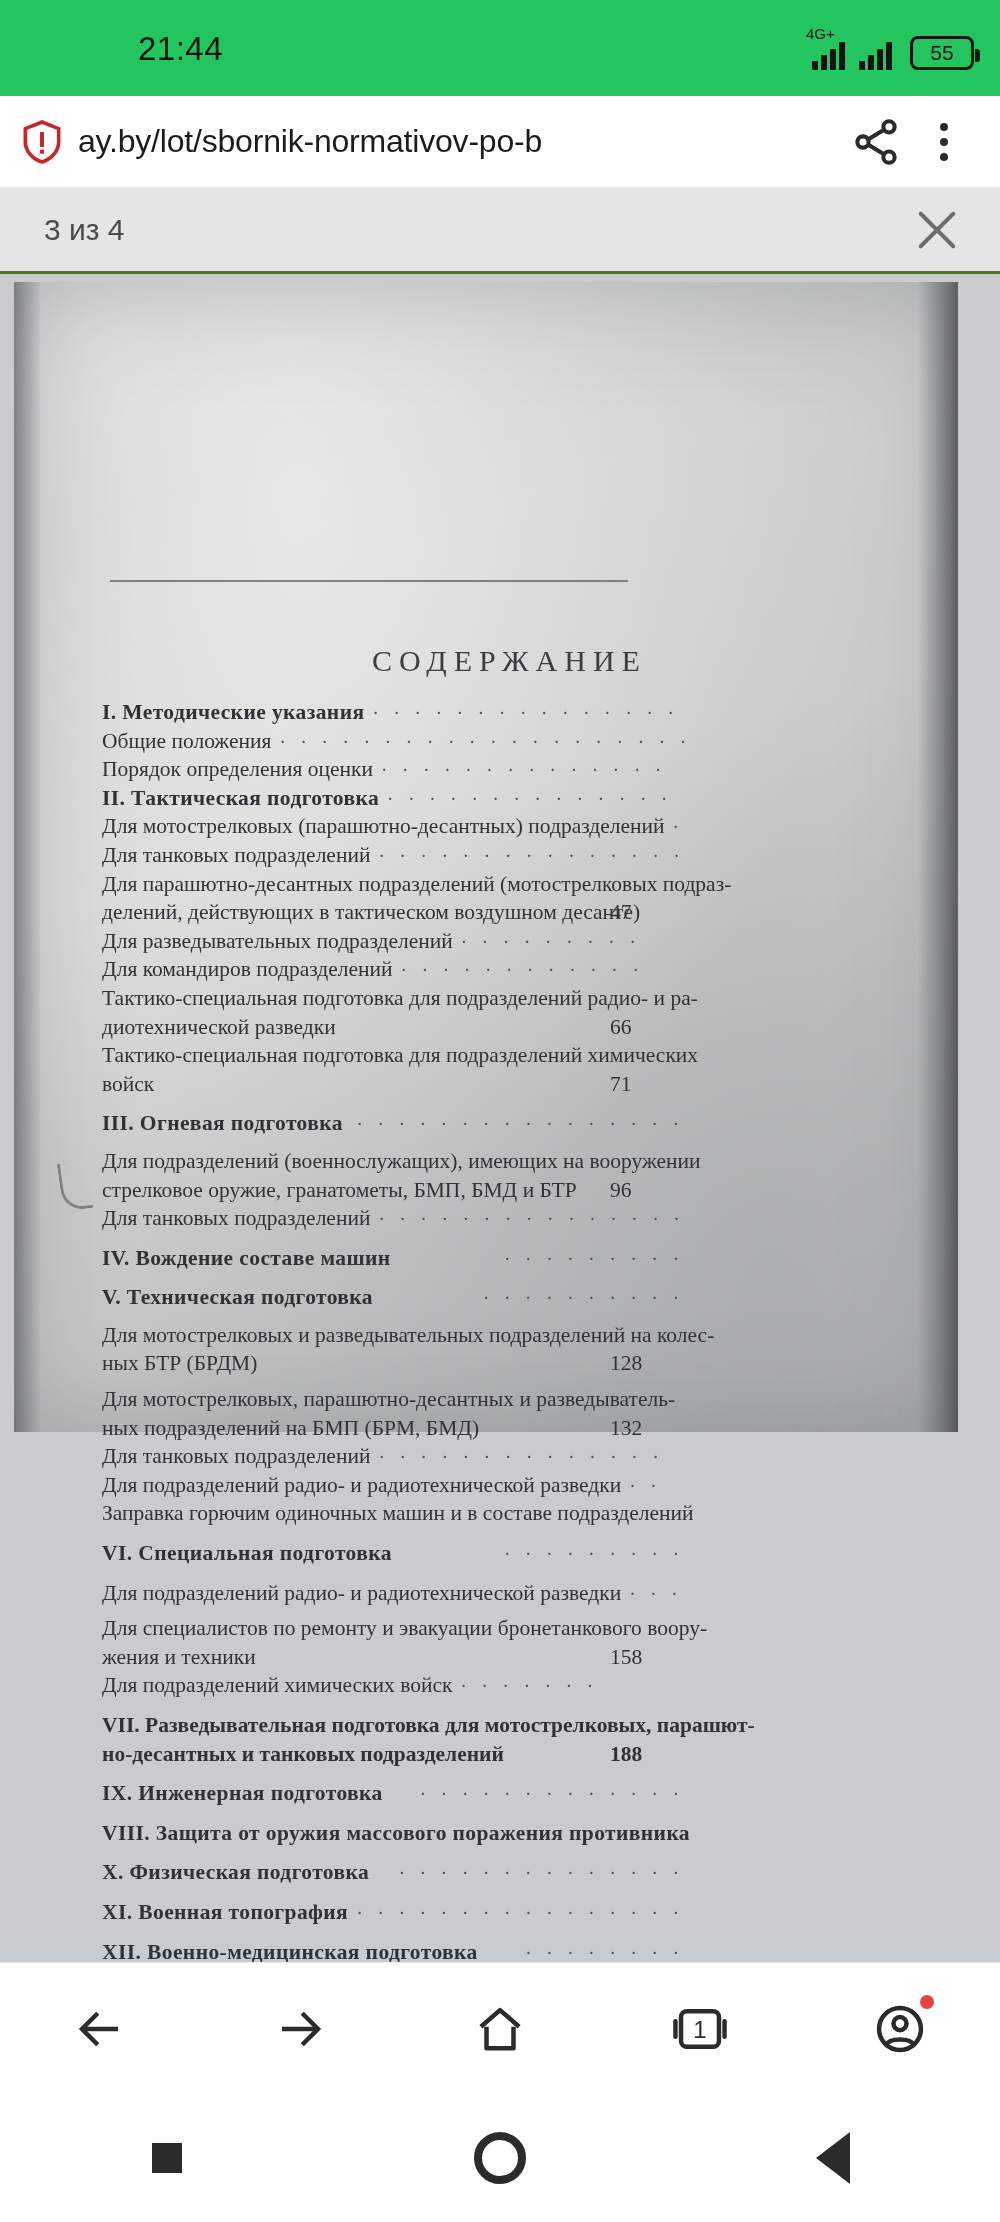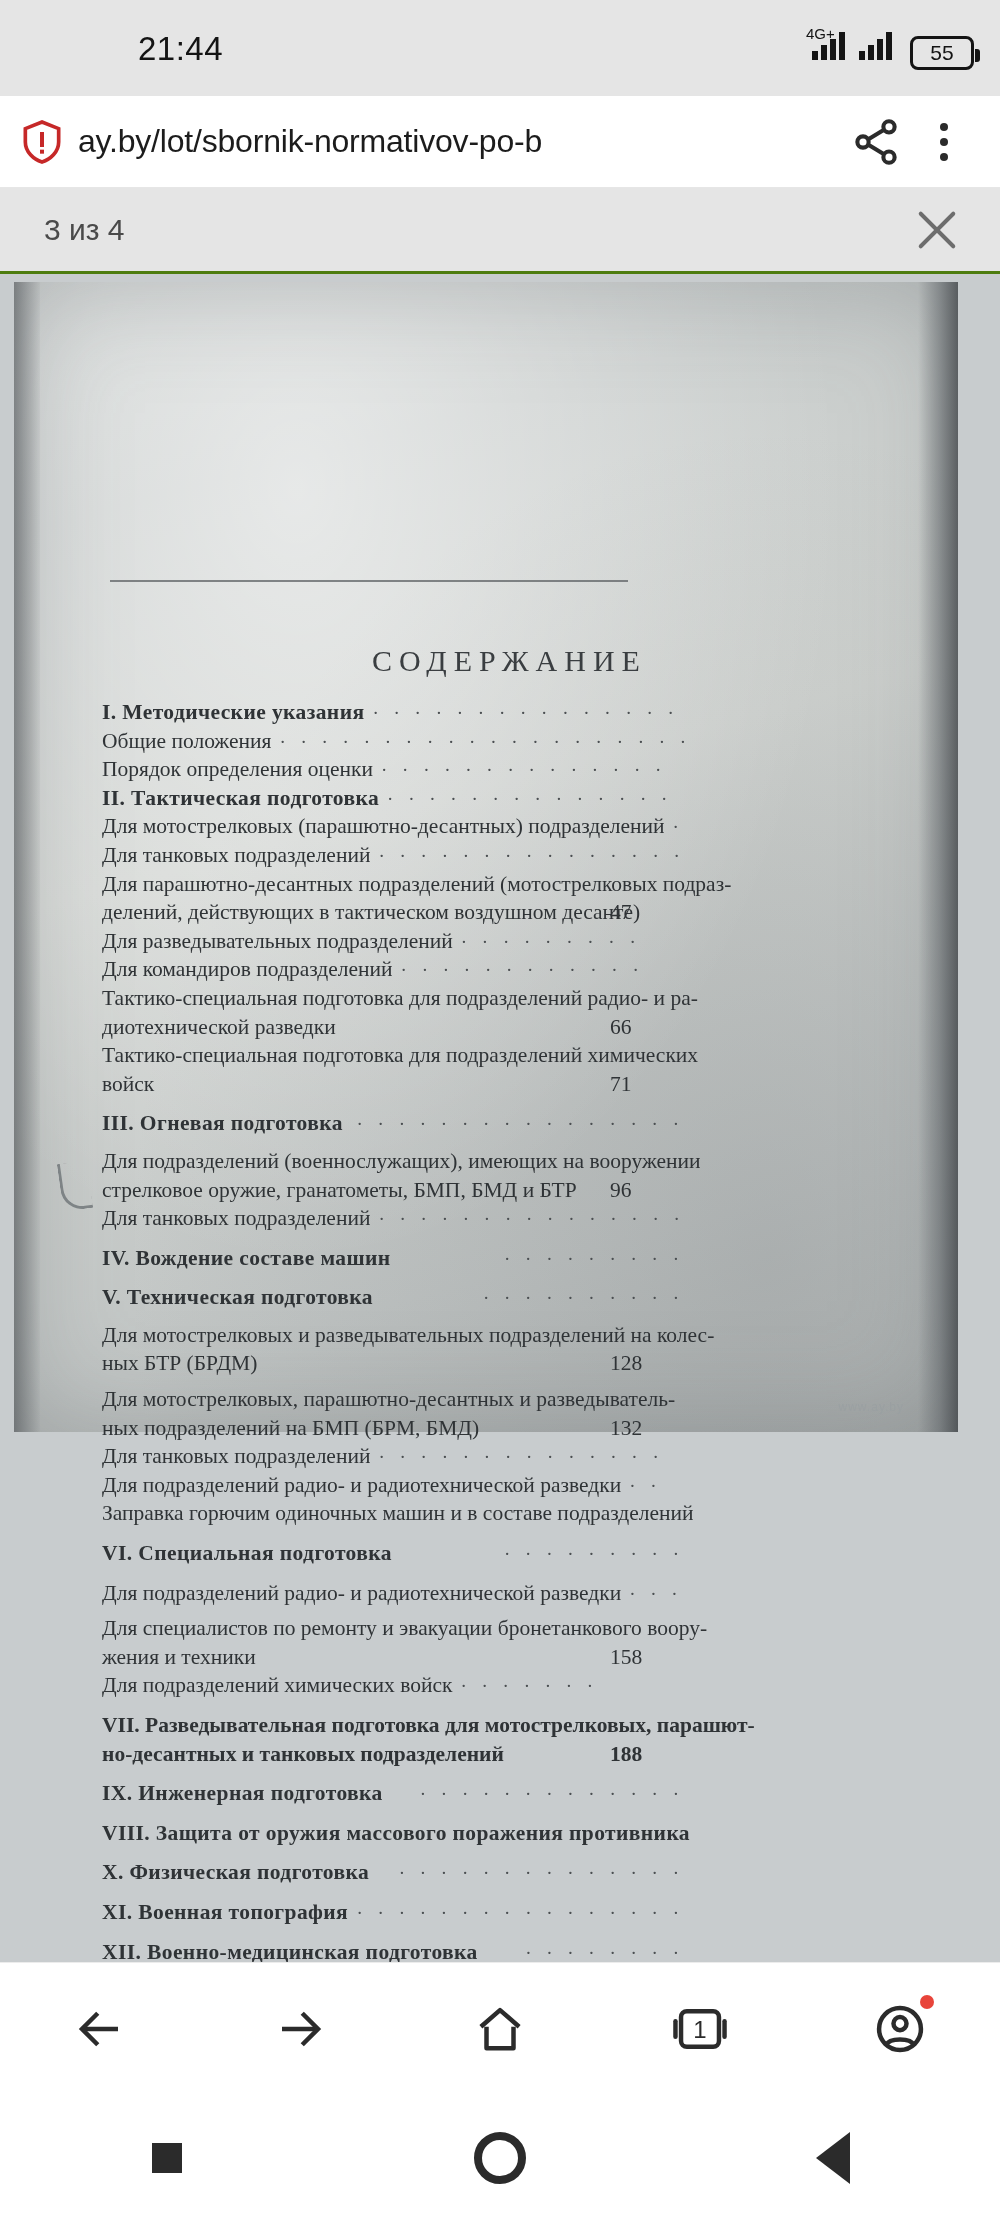--- a/index.html
+++ b/index.html
@@ -16,21 +16,21 @@
     height: 2222px;
     background: #ffffff;
     display: flex;
     flex-direction: column;
   }
 
   
   .status-bar {
     height: 96px;
     flex: 0 0 96px;
-    background: #e5e5e5;
+    background: #22c55e;
     display: flex;
     align-items: center;
     position: relative;
   }
   .status-time {
     position: absolute;
     left: 138px;
     top: 30px;
     font-size: 33px;
     color: #141414;
@@ -38,21 +38,21 @@
   }
   .status-right {
     position: absolute;
     right: 26px;
     top: 26px;
     display: flex;
     align-items: flex-end;
     gap: 14px;
     height: 44px;
   }
-  .sig-wrap { position: relative; display:flex; align-items:flex-start; height: 40px;}
+  .sig-wrap { position: relative; display:flex; align-items:flex-end; height: 40px;}
   .sig-label {
     position: absolute;
     top: -4px; left: -6px;
     font-size: 15px;
     color: #141414;
     line-height: 1;
   }
   .bars { display: flex; align-items: flex-end; gap: 3px; height: 30px; }
   .bars i { display:block; width: 6px; background: #141414; }
   .bars i:nth-child(1){ height: 9px; }

